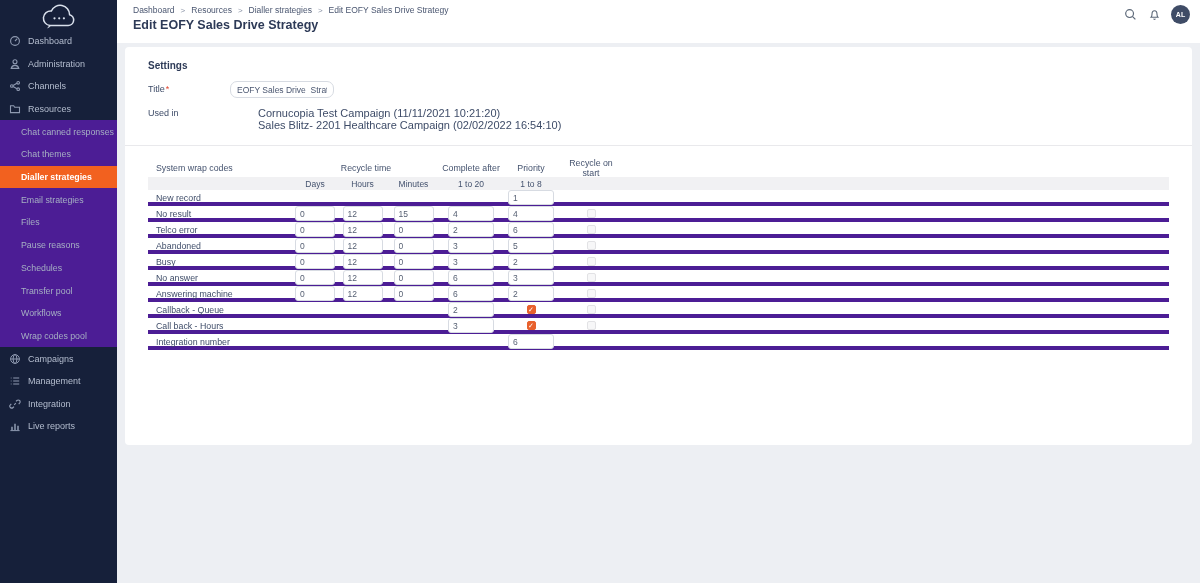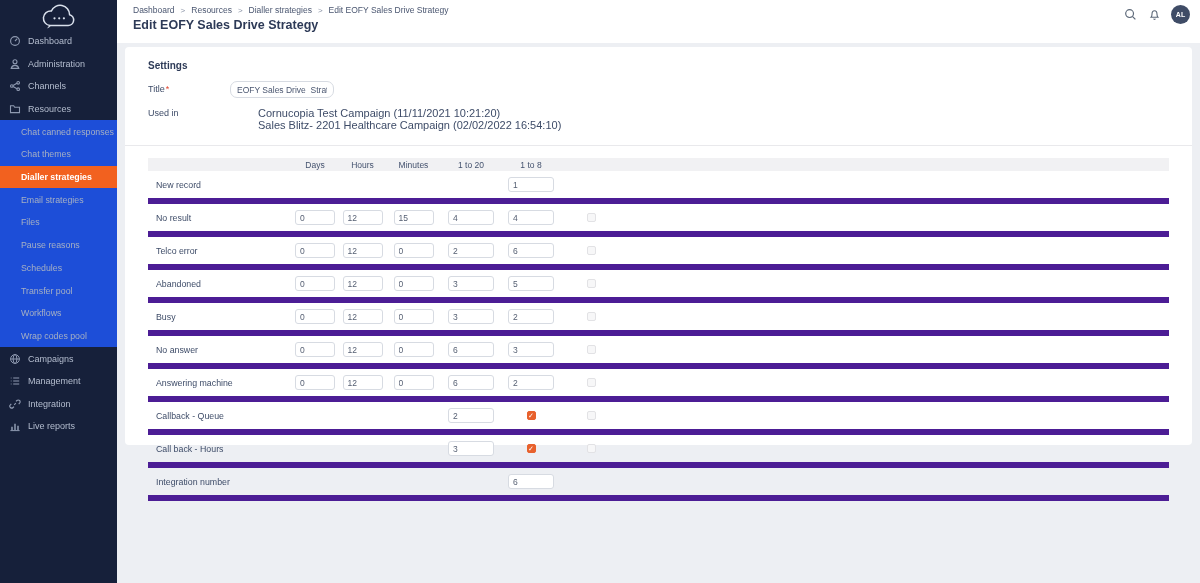--- a/index.html
+++ b/index.html
@@ -5,21 +5,21 @@
   * { box-sizing: border-box; margin: 0; padding: 0; }
   html,body { width:1200px; height:583px; overflow:hidden; }
   body { font-family:"Liberation Sans", sans-serif; background:#edeff3; position:relative; }
 
   
   .sidebar { position:absolute; left:0; top:0; bottom:0; width:117px; background:#16203a; z-index:5; }
   .logo { height:30px; display:flex; align-items:center; justify-content:center; padding-top:5px; }
   .nav-item { height:22.6px; display:flex; align-items:center; gap:7px; padding-left:9px;
               color:#b4bdcf; font-size:9px; cursor:pointer; white-space:nowrap; }
   .nav-item .ni { width:12px; height:12px; display:flex; align-items:center; justify-content:center; color:#8f9ab1; flex:0 0 12px; }
-  .submenu { background:#1d4ed8; }
+  .submenu { background:#4c1d95; }
   .submenu .nav-item { padding-left:21px; font-size:8.8px; color:#a6b0c3; height:22.7px; }
   .nav-item.active { background:#f2611f; color:#ffffff; font-weight:bold; }
 
   
   .main { position:absolute; left:117px; top:0; right:0; bottom:0; }
   .topbar { position:absolute; left:0; right:0; top:0; height:43px; background:#ffffff; }
   .breadcrumb { position:absolute; left:16px; top:5px; font-size:8.5px; color:#4a5670; display:flex; gap:6px; align-items:center; }
   .bc-item { cursor:pointer; }
   .bc-sep { color:#8a93a6; font-size:8px; }
   .page-title { position:absolute; left:16px; top:18px; font-size:12.5px; font-weight:bold; color:#2d3a57; }
@@ -41,21 +41,21 @@
   .divider { border:none; border-top:1px solid #e9e9ec; margin:14px -23px 12px -23px; }
 
   
   .t-grid { display:grid; grid-template-columns:143px 48px 47px 55px 60px 60px 60px; align-items:center; }
   .t-head { height:19px; font-size:8.8px; color:#44526e; }
   .t-head .th { text-align:center; }
   .t-head .th.left { text-align:left; padding-left:8px; }
   .t-head .th.span3 { grid-column:2 / 5; }
   .t-sub { height:13px; background:#f1f1f3; font-size:8.5px; color:#44526e; }
   .t-sub div { text-align:center; }
-  .t-row { height:33px; border-bottom:6px solid #4c1d95; font-size:8.8px; color:#3e4c68; }
+  .t-row { height:16px; border-bottom:4px solid #4c1d95; font-size:8.8px; color:#3e4c68; }
   .t-row .lbl { padding-left:8px; }
   .t-cell { display:flex; justify-content:center; align-items:center; }
   .cell-input { height:15px; border:1px solid #d7dbe2; border-radius:3px; font-size:8.5px; color:#555f72;
                 padding:0 4px; font-family:"Liberation Sans", sans-serif; outline:none; }
   .cell-input.time { width:40px; }
   .cell-input.wide { width:46px; }
   .cb { width:9px; height:9px; border-radius:2px; border:1px solid #e2e2e5; background:#f7f7f8;
         display:flex; align-items:center; justify-content:center; cursor:pointer; }
   .cb.checked { background:#e8612d; border-color:#e8612d; color:#fff; font-size:7px; line-height:7px; }
 </style>
@@ -230,20 +230,27 @@
       <div>
         <div class="used-in-val">Cornucopia Test Campaign (11/11/2021 10:21:20)</div>
         <div class="used-in-val">Sales Blitz- 2201 Healthcare Campaign (02/02/2022 16:54:10)</div>
       </div>
     </div>
 
     <hr class="divider">
 
 
     <div>
+      <div class="t-grid t-head">
+        <div class="th left">System wrap codes</div>
+        <div class="th span3">Recycle time</div>
+        <div class="th">Complete after</div>
+        <div class="th">Priority</div>
+        <div class="th">Recycle on start</div>
+      </div>
       <div class="t-grid t-sub">
         <div></div>
         <div>Days</div>
         <div>Hours</div>
         <div>Minutes</div>
         <div>1 to 20</div>
         <div>1 to 8</div>
         <div></div>
       </div>
       <div id="t-body">

